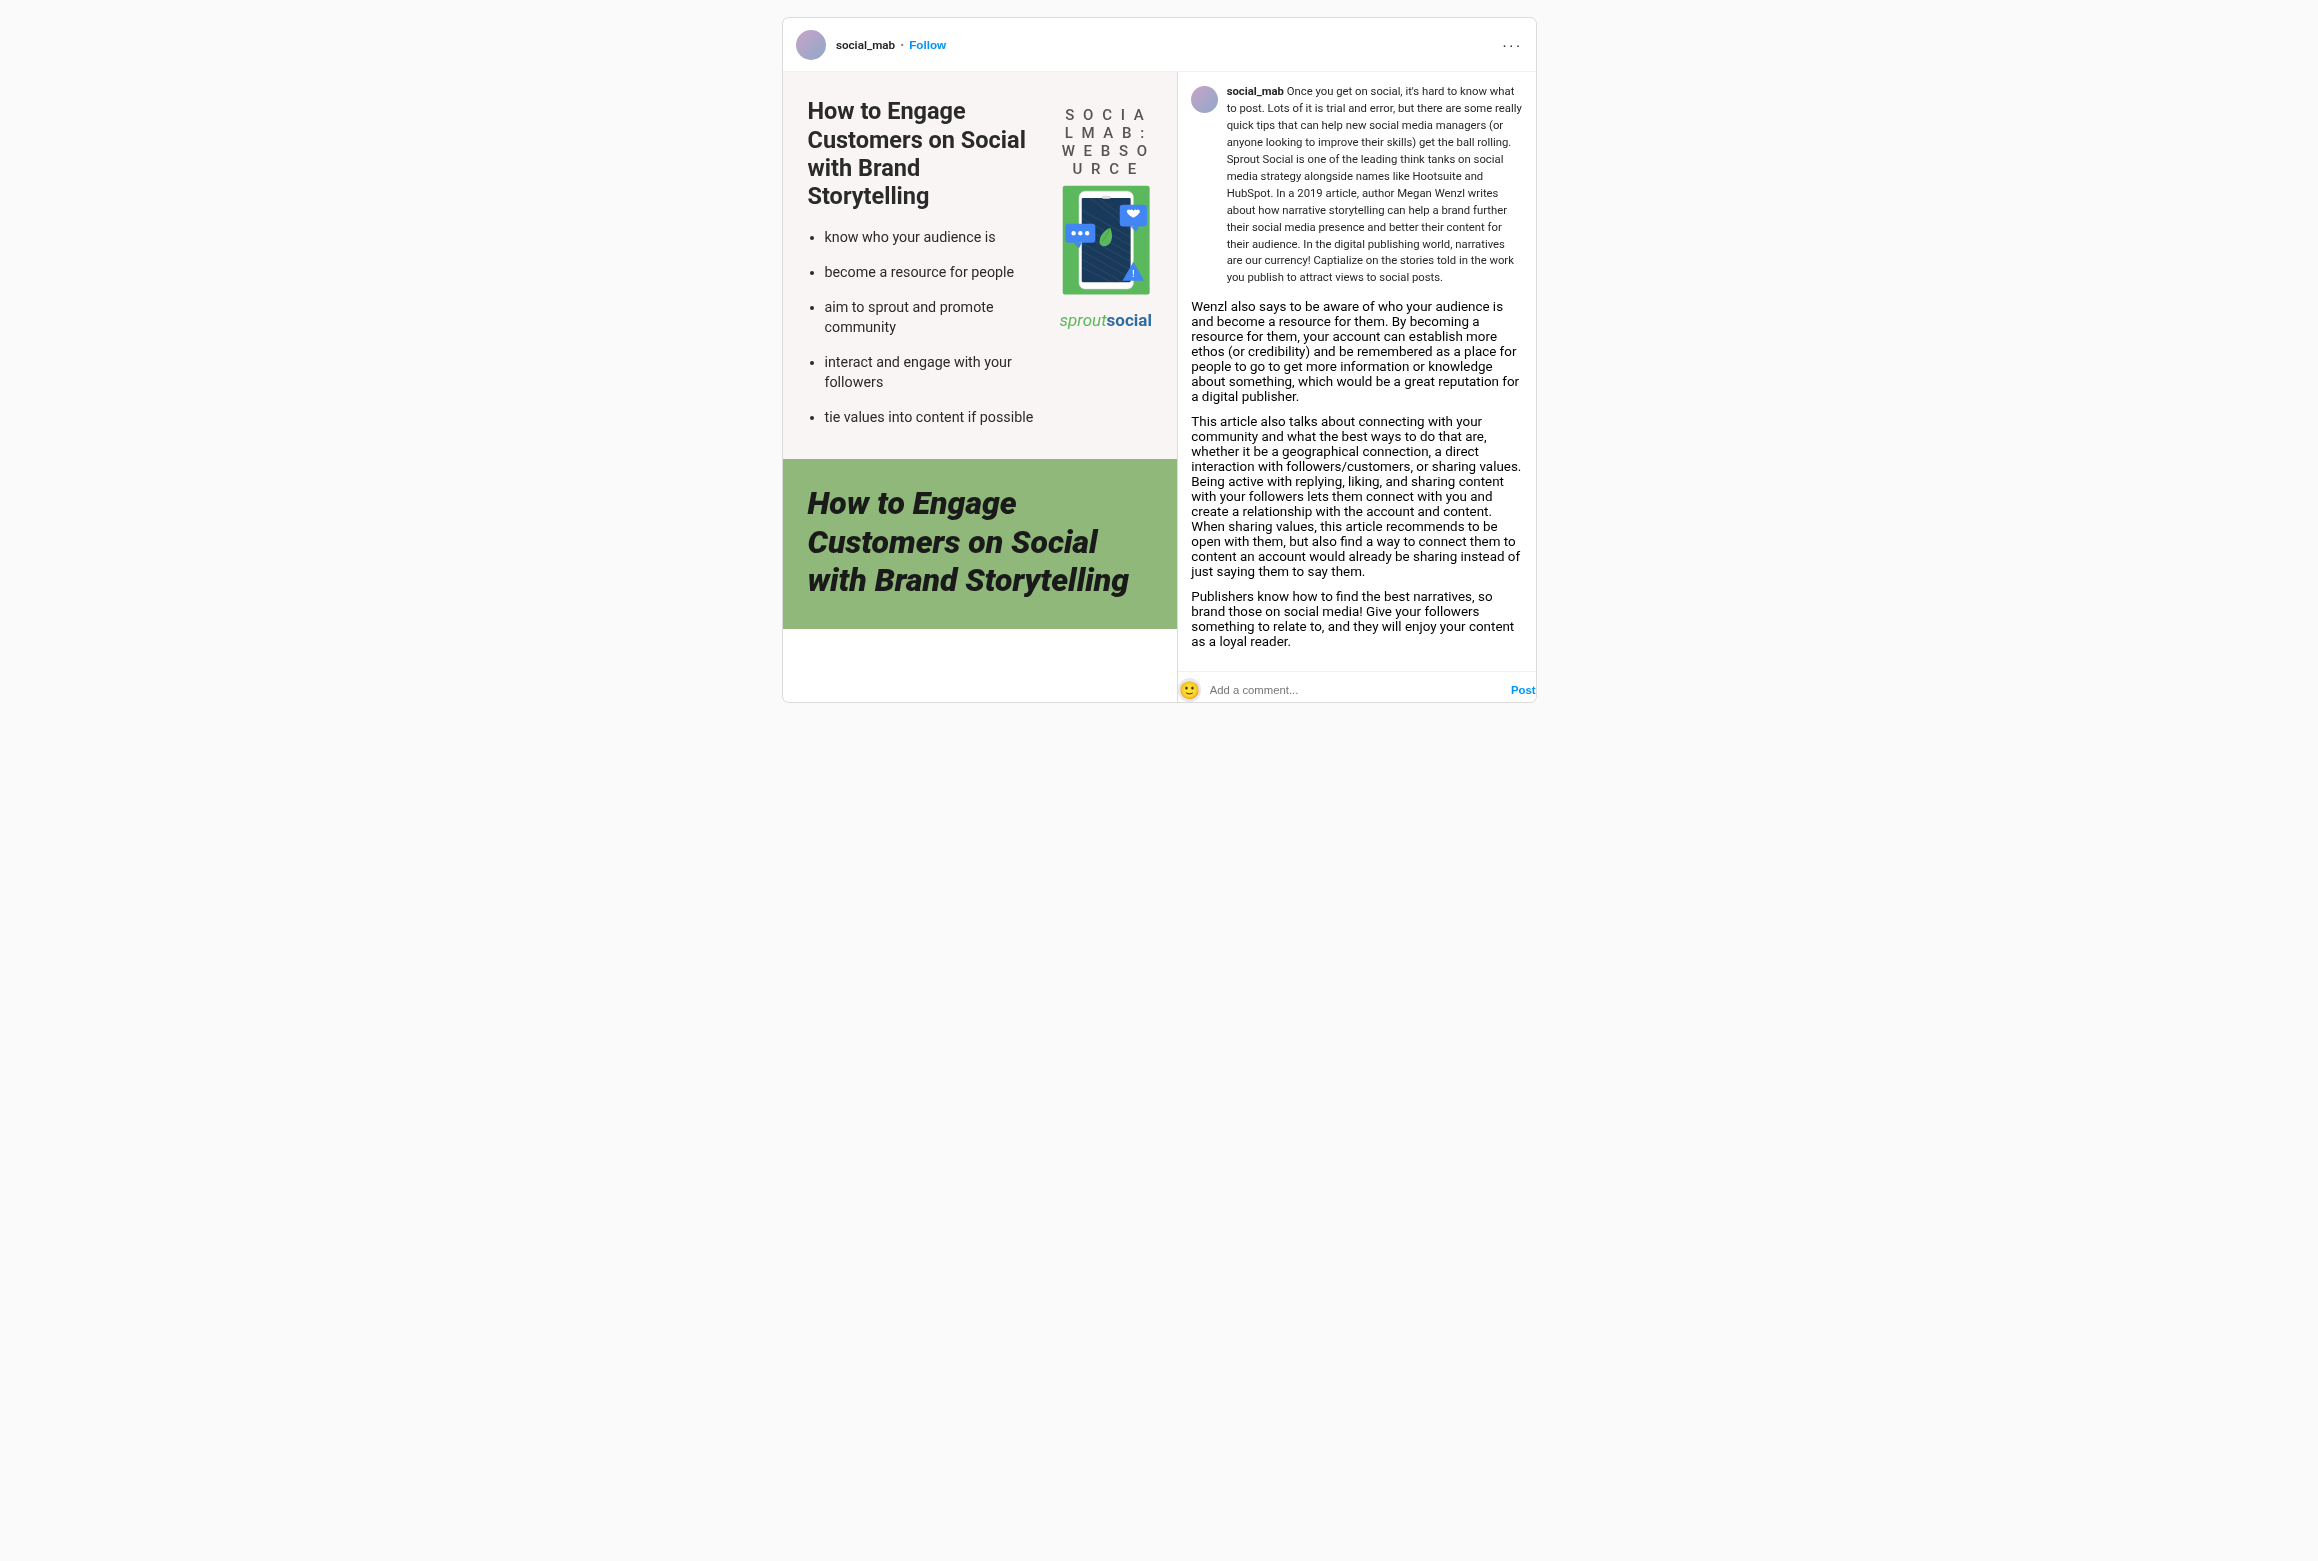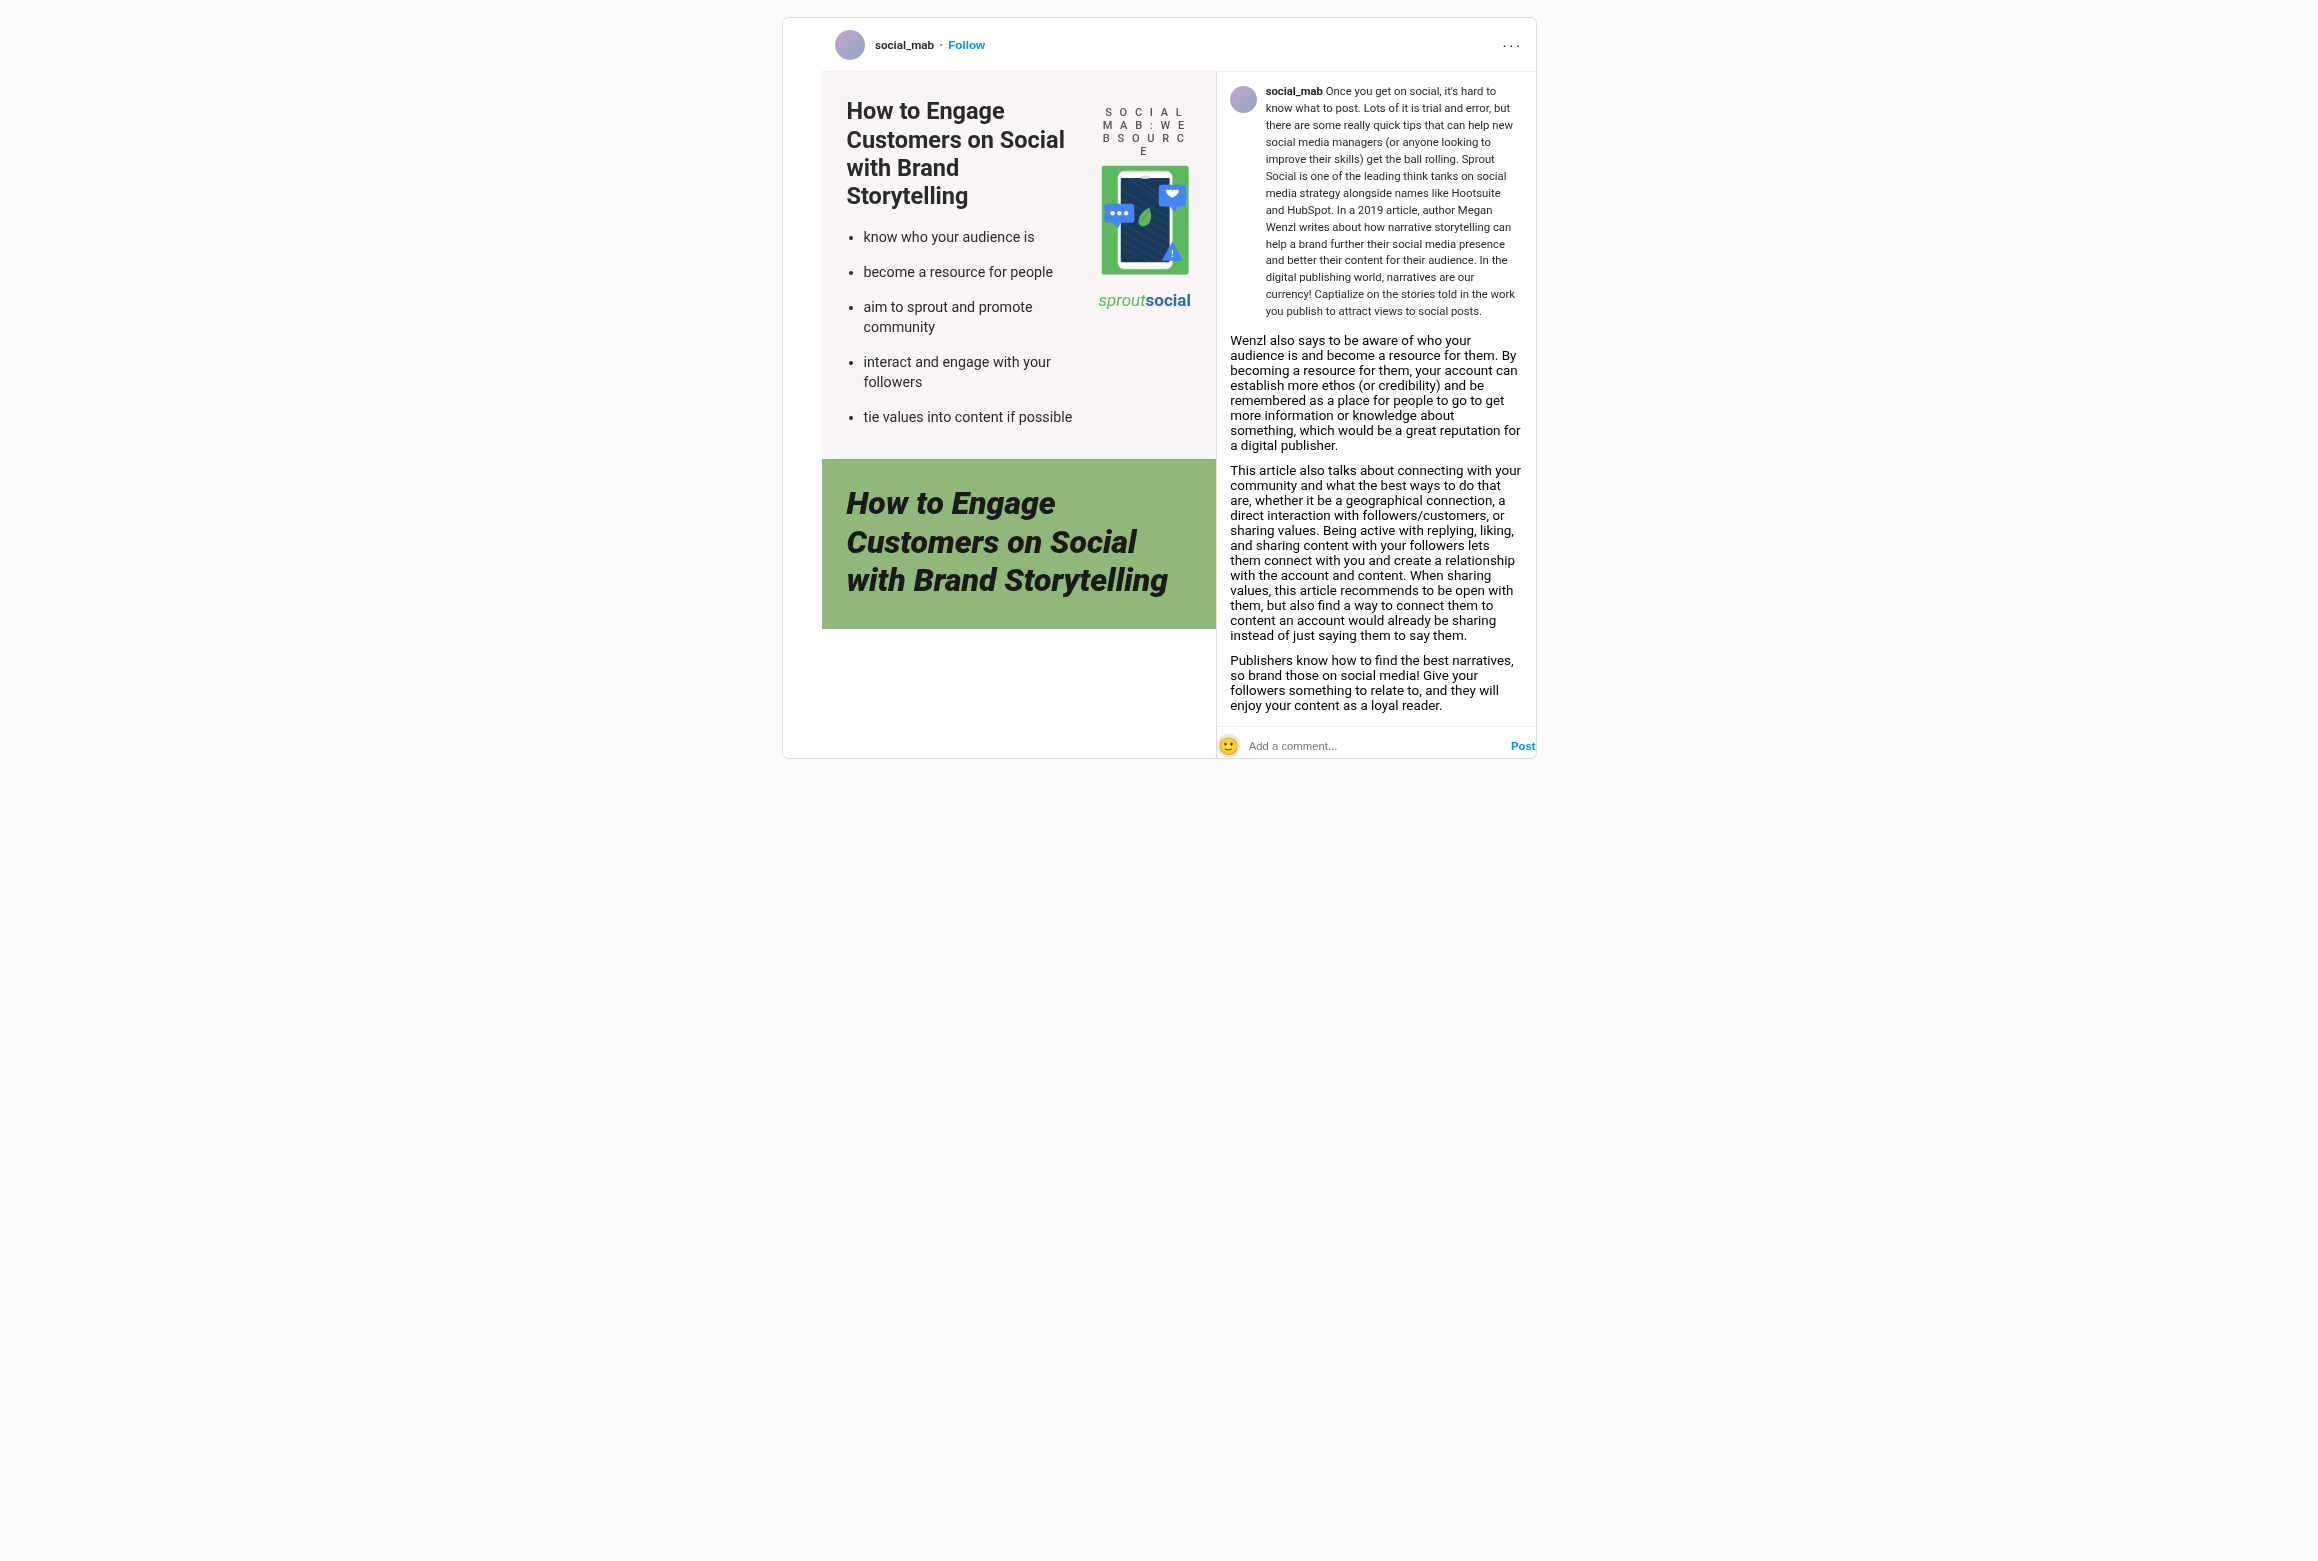--- a/index.html
+++ b/index.html
@@ -12,21 +12,20 @@
       min-height: 100vh;
       padding: 17px;
     }
     .instagram-card {
       background: #fff;
       border: 0.8px solid #dbdbdb;
       border-radius: 6.7px;
       width: 755px;
       max-width: 100%;
       overflow: hidden;
-      padding-left: 39px;
     }
     
     .card-header {
       display: flex;
       align-items: center;
       padding: 11.7px 13.4px;
       border-bottom: 0.8px solid #efefef;
     }
     .avatar {
       width: 30px;
@@ -110,21 +109,21 @@
       line-height: 1.4;
     }
     
     .phone-illustration {
       flex: 1;
       display: flex;
       flex-direction: column;
       align-items: center;
     }
     .source-label {
-      font-size: 11px;
+      font-size: 15px;
       letter-spacing: 2.5px;
       color: #555;
       text-align: center;
       padding: 8.4px 0 5px;
       font-weight: 500;
     }
     .phone-svg-wrapper {
       width: 100%;
       max-width: 319px;
     }

